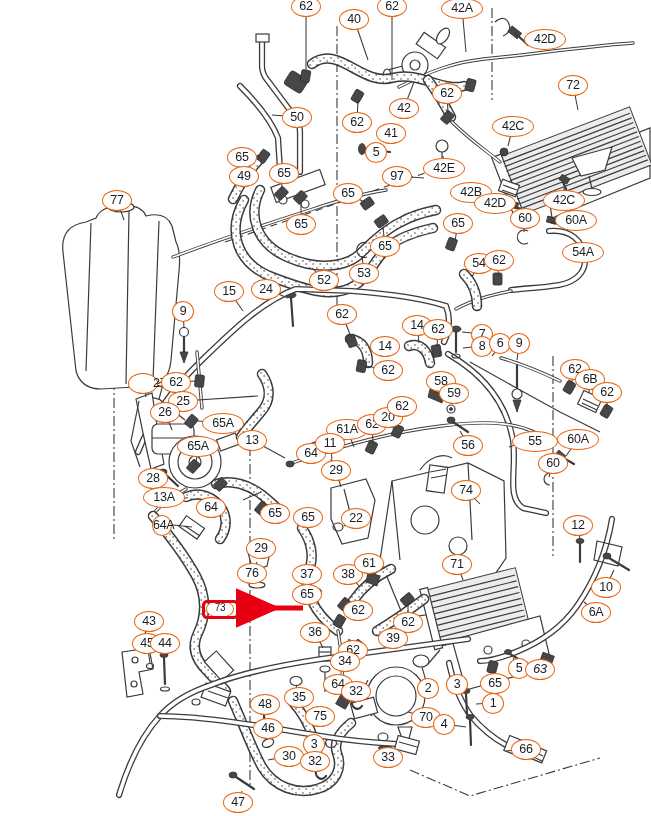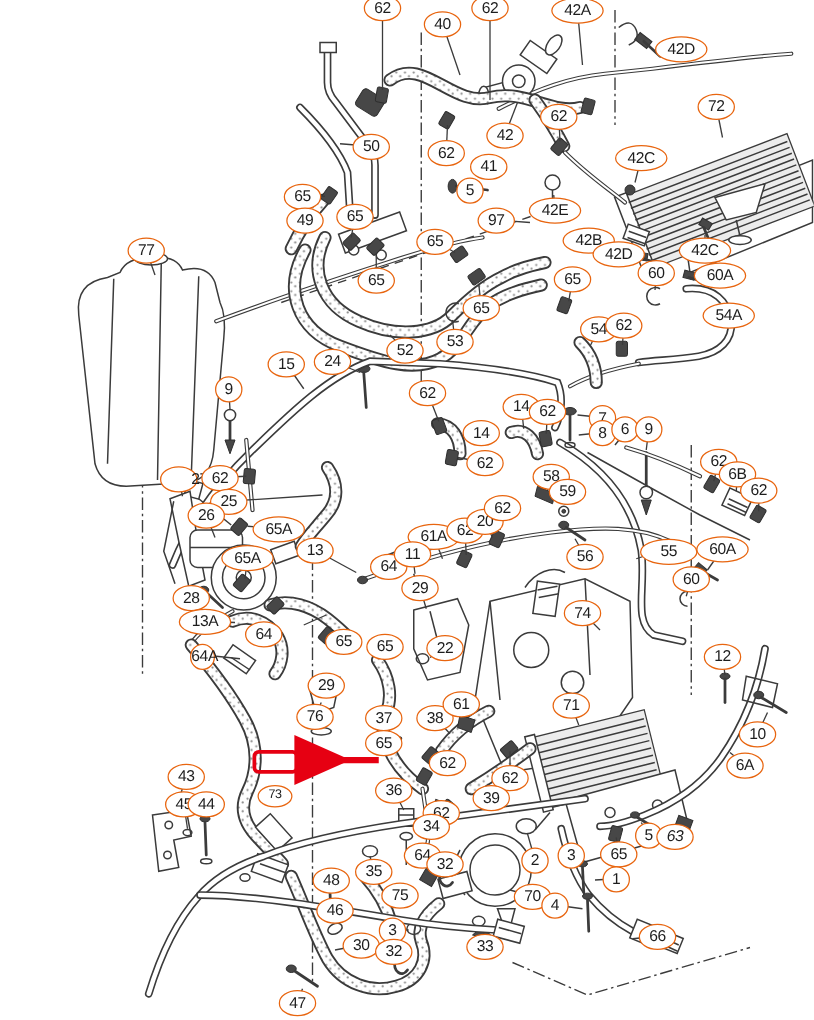--- a/index.html
+++ b/index.html
@@ -10,21 +10,21 @@
   #art,#leader-svg,#arrow-svg{position:absolute;left:0;top:0;width:651px;height:816px;}
   #art{z-index:0;}
   #leader-svg{z-index:1;}
   #callout-layer{position:absolute;left:0;top:0;width:651px;height:816px;z-index:3;}
   #arrow-svg{z-index:6;pointer-events:none;}
   .callout{
     position:absolute;height:21px;line-height:18px;text-align:center;
     border:1.7px solid #e8650f;border-radius:50%;background:#fff;color:#1d1d1d;
     font-size:12.5px;box-sizing:border-box;letter-spacing:-0.3px;
   }
-  .callout.hl{font-size:10px;line-height:14px;z-index:4;margin-top:28px;}
+  .callout.hl{font-size:10px;line-height:14px;z-index:4;}
   #hl-box{position:absolute;border:3.5px solid #e60012;border-radius:5px;z-index:5;background:transparent;box-sizing:border-box;}
   #leader-svg line{stroke:#3b3b3b;stroke-width:1.05;}
   
   .dd{stroke:#3b3b3b;stroke-width:1.1;fill:none;stroke-dasharray:10 3 2 3;}
   .dsh{stroke:#3b3b3b;stroke-width:1.1;fill:none;stroke-dasharray:7 5;}
   .hO{stroke:#3b3b3b;stroke-width:10.5;fill:none;stroke-linecap:round;}
   .hI{stroke:url(#spk);stroke-width:7.5;fill:none;stroke-linecap:round;}
   .pO{stroke:#3b3b3b;stroke-width:6.2;fill:none;stroke-linecap:round;}
   .pI{stroke:#fff;stroke-width:3.6;fill:none;stroke-linecap:round;}
   .tO{stroke:#3b3b3b;stroke-width:3.4;fill:none;stroke-linecap:round;}

